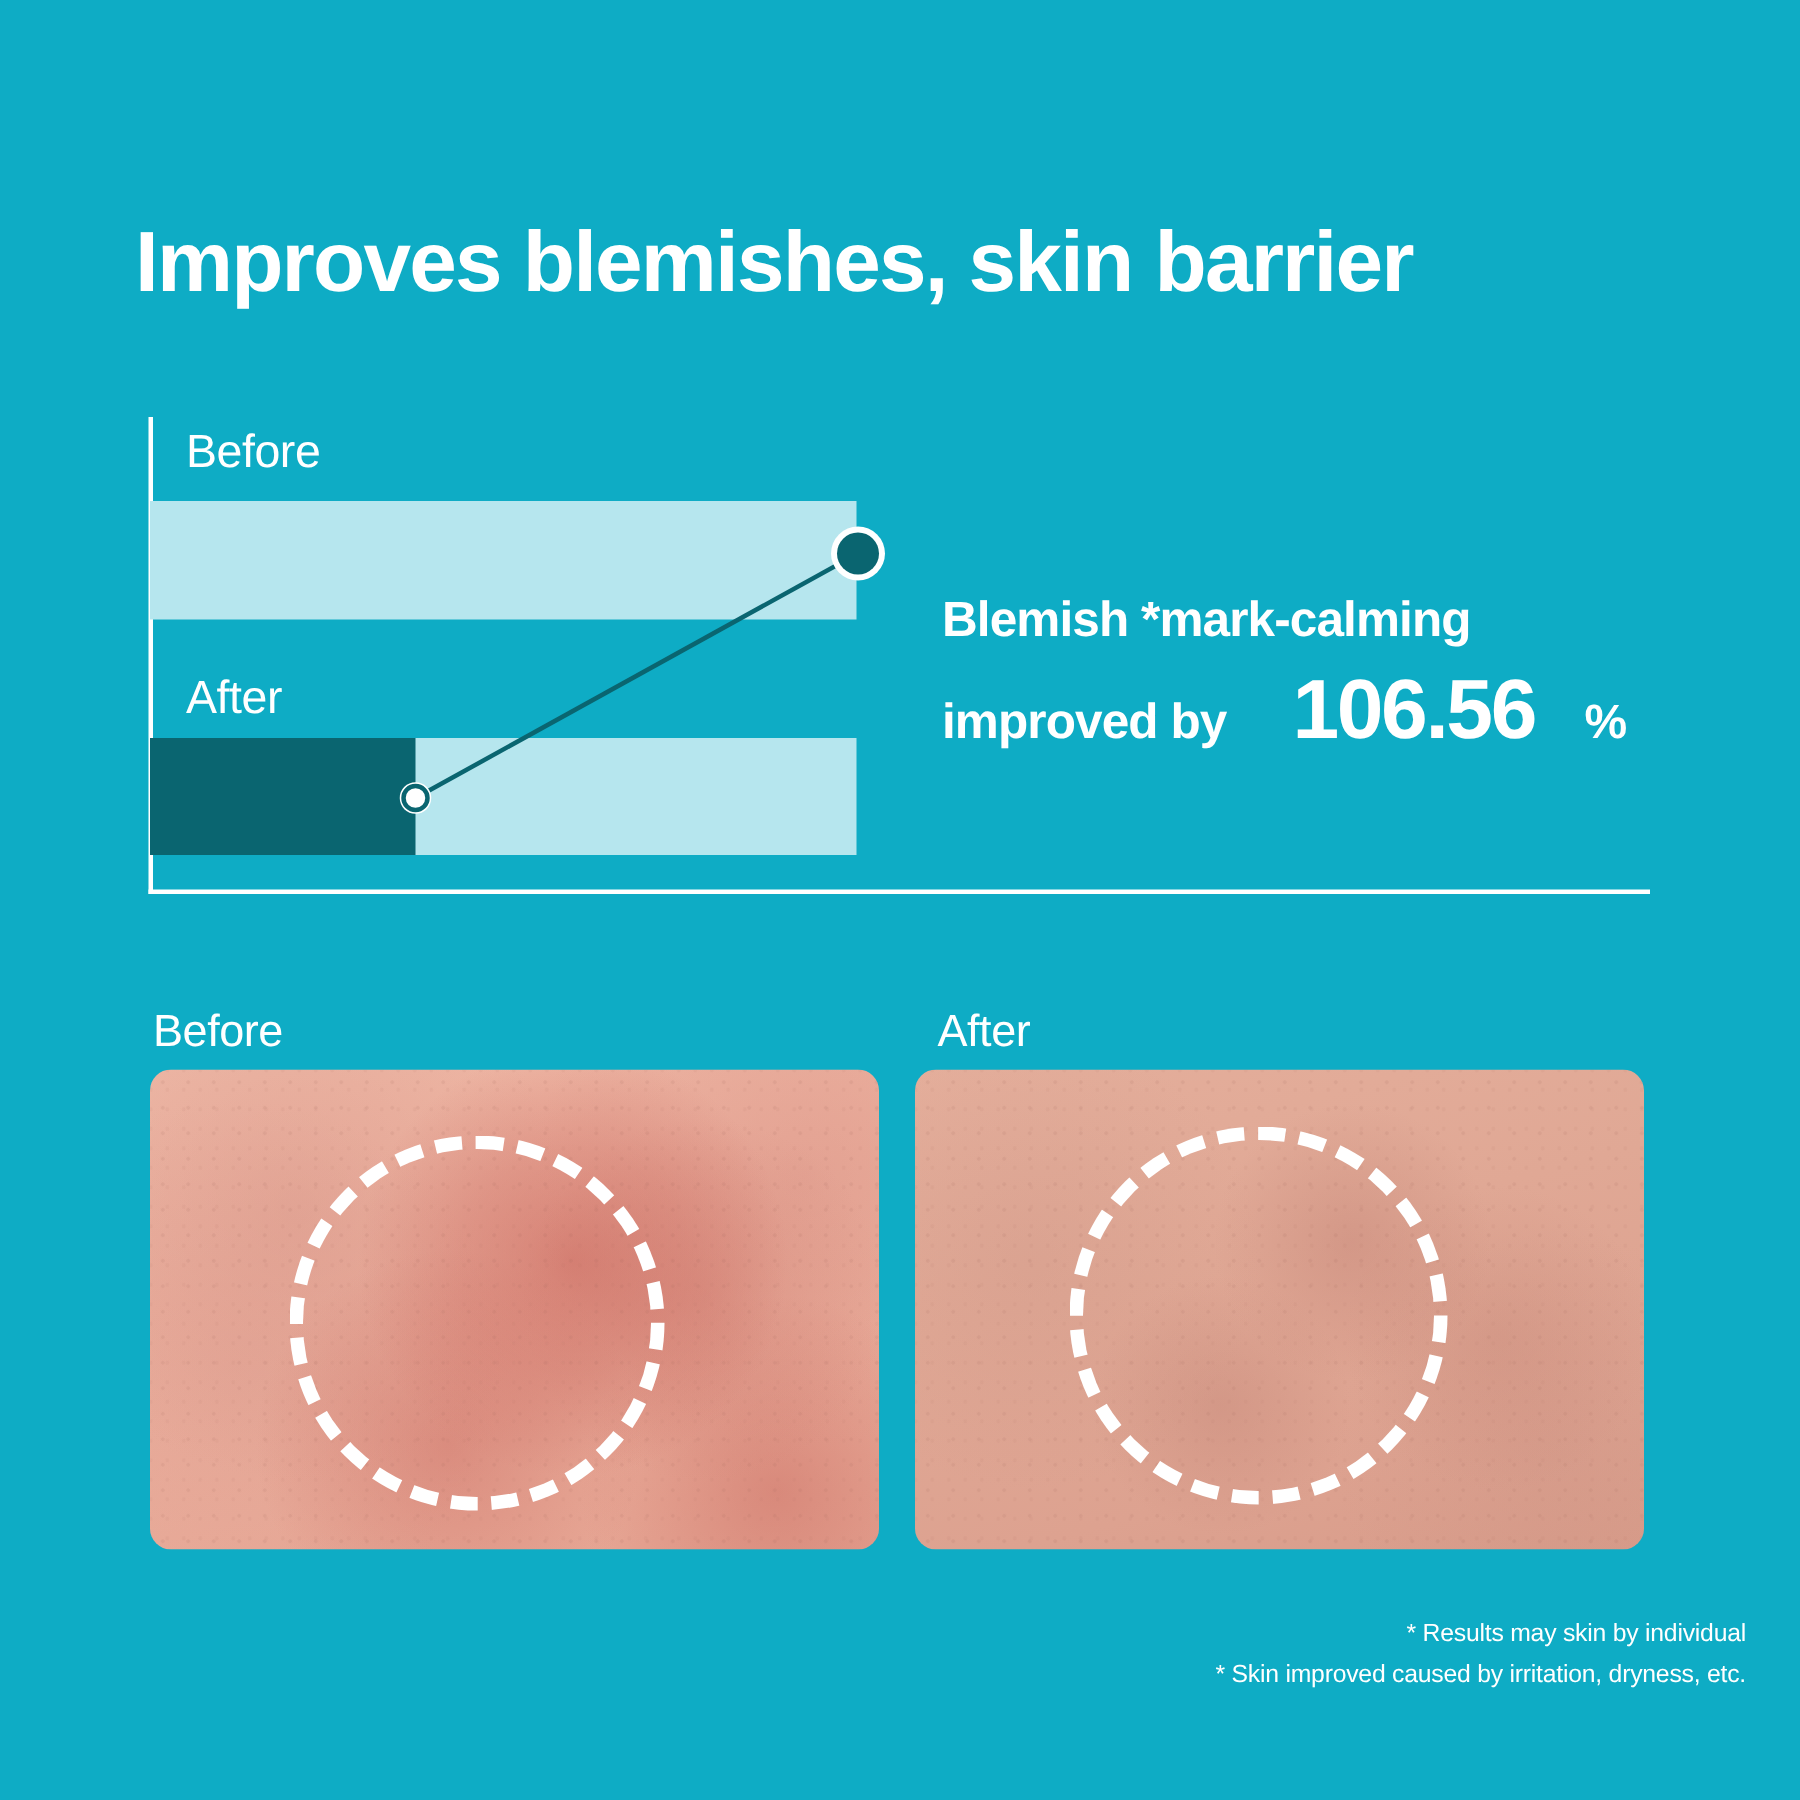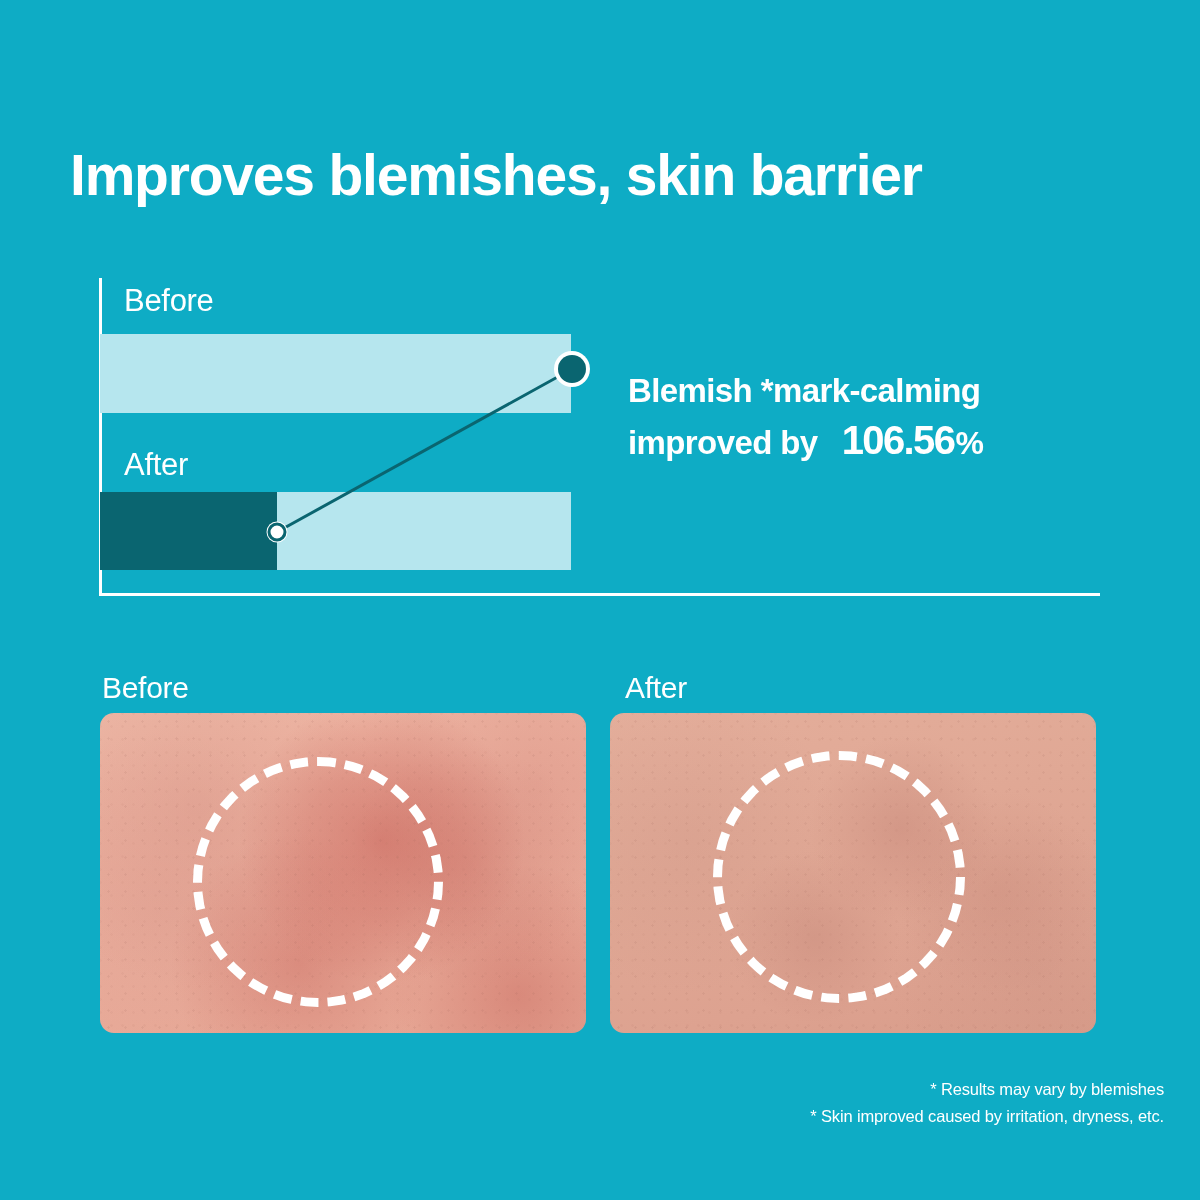--- a/index.html
+++ b/index.html
@@ -11,21 +11,21 @@
     height: 1200px;
     background: #0eacc5;
     font-family: "Liberation Sans", sans-serif;
     overflow: hidden;
     position: relative;
   }
 
   
   #page-title {
     position: absolute;
-    left: 70px;
+    left: 90px;
     top: 106px;
     width: 1060px;
     font-size: 57px;
     font-weight: bold;
     color: #ffffff;
     letter-spacing: -1.2px;
     line-height: 1.1;
     white-space: nowrap;
   }
 
@@ -94,47 +94,48 @@
     top: 0;
     width: 1200px;
     height: 620px;
     pointer-events: none;
   }
 
   
   #callout {
     position: absolute;
     left: 628px;
-    top: 370px;
+    top: 392px;
     width: 540px;
     color: #ffffff;
   }
   #callout-line1 {
     font-size: 33px;
     font-weight: bold;
     letter-spacing: -0.6px;
     line-height: 1.28;
     white-space: nowrap;
   }
   #callout-line2 {
     margin-top: 6px;
     display: flex;
     align-items: baseline;
     white-space: nowrap;
+    gap: 32px;
   }
   #callout-prefix {
     font-size: 33px;
     font-weight: bold;
     letter-spacing: -0.6px;
   }
   #callout-value {
-    font-size: 40px;
+    font-size: 56px;
     font-weight: bold;
     letter-spacing: -1.6px;
-    margin-left: 24px;
+    margin-left: 12px;
   }
   #callout-unit {
     font-size: 32px;
     font-weight: bold;
     letter-spacing: -0.5px;
     margin-left: 1px;
   }
 
   
   #photos {
@@ -285,15 +286,15 @@
   <div class="photo-label" id="photo-label-after">After</div>
 
   <div class="photo-card" id="photo-after">
     <div class="skin" id="skin-after"></div>
     <div class="skin-texture"></div>
     <div class="dashed-circle" id="circle-after"></div>
   </div>
 </div>
 
 <div id="footnotes">
-  <div>* Results may vary by blemishes</div>
+  <div>* Results may skin by individual</div>
   <div>* Skin improved caused by irritation, dryness, etc.</div>
 </div>
 
 </body></html>

